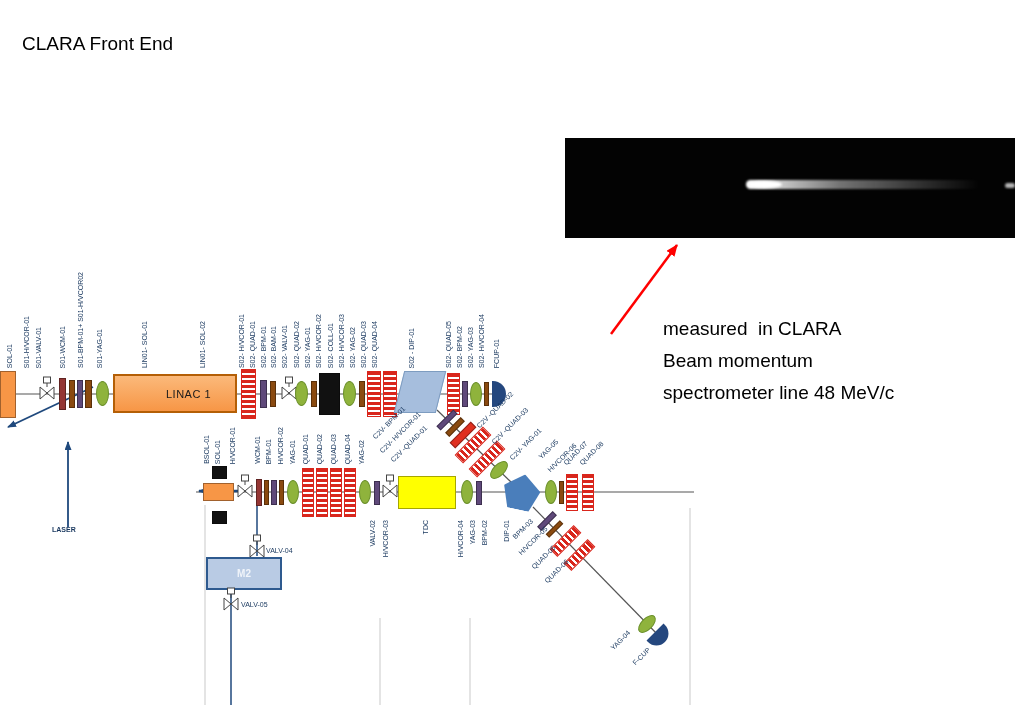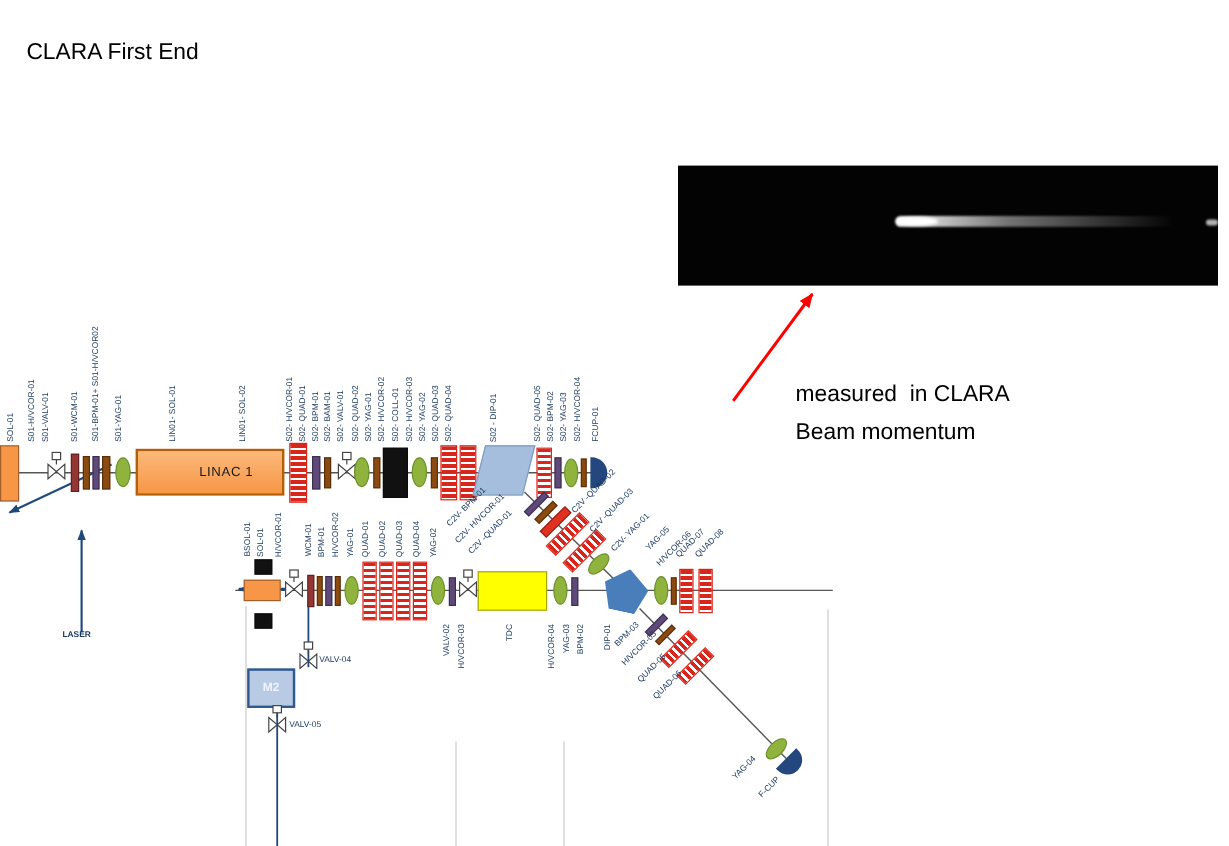--- a/index.html
+++ b/index.html
@@ -125,21 +125,21 @@
       <div class="comp comp-yag" style="left: 545px; top: 480px; width: 12px; height: 24px; background: rgb(143, 179, 60); border: 1px solid rgb(106, 143, 42); border-radius: 50%;"></div>
       <div class="comp comp-rect" style="left: 559px; top: 481px; width: 5px; height: 23px; background: rgb(138, 74, 16); border: 1px solid rgba(0, 0, 0, 0.35);"></div>
       <div class="comp comp-quad" style="left: 566px; top: 474px; width: 12px; height: 37px; background: repeating-linear-gradient(rgb(217, 38, 28) 0px, rgb(217, 38, 28) 3px, rgb(255, 255, 255) 3px, rgb(255, 255, 255) 5px); border: 1px solid rgb(217, 38, 28);"></div>
       <div class="comp comp-quad" style="left: 582px; top: 474px; width: 12px; height: 37px; background: repeating-linear-gradient(rgb(217, 38, 28) 0px, rgb(217, 38, 28) 3px, rgb(255, 255, 255) 3px, rgb(255, 255, 255) 5px); border: 1px solid rgb(217, 38, 28);"></div>
       <div class="comp comp-rect" style="left: 544px; top: 510px; width: 6px; height: 22px; background: rgb(95, 73, 122); border: 1px solid rgba(0, 0, 0, 0.35); transform: rotate(45deg);"></div>
       <div class="comp comp-rect" style="left: 552px; top: 519px; width: 5px; height: 20px; background: rgb(138, 74, 16); border: 1px solid rgba(0, 0, 0, 0.35); transform: rotate(45deg);"></div>
       <div class="comp comp-quad" style="left: 560px; top: 524px; width: 11px; height: 34px; background: repeating-linear-gradient(rgb(217, 38, 28) 0px, rgb(217, 38, 28) 3px, rgb(255, 255, 255) 3px, rgb(255, 255, 255) 5px); border: 1px solid rgb(217, 38, 28); transform: rotate(45deg);"></div>
       <div class="comp comp-quad" style="left: 574px; top: 538px; width: 11px; height: 34px; background: repeating-linear-gradient(rgb(217, 38, 28) 0px, rgb(217, 38, 28) 3px, rgb(255, 255, 255) 3px, rgb(255, 255, 255) 5px); border: 1px solid rgb(217, 38, 28); transform: rotate(45deg);"></div>
       <div class="comp comp-yag" style="left: 641px; top: 613px; width: 12px; height: 22px; background: rgb(143, 179, 60); border: 1px solid rgb(106, 143, 42); border-radius: 50%; transform: rotate(45deg);"></div>
       <div class="comp comp-fcup" style="left: 653px; top: 625px; width: 14px; height: 24px; background: rgb(36, 71, 126); border-radius: 0px 999px 999px 0px; transform: rotate(45deg);"></div>
-      <div class="comp comp-m2 m2box" style="left: 206px; top: 557px; width: 40px; height: 33px; background: rgba(177, 197, 225, 0.9); border: 2px solid rgb(46, 90, 143);">
+      <div class="comp comp-m2 m2box" style="left: 206px; top: 557px; width: 76px; height: 33px; background: rgba(177, 197, 225, 0.9); border: 2px solid rgb(46, 90, 143);">
         <span>M2</span>
       </div>
       <div class="comp" style="left: 248px; top: 534px;"><svg width="18" height="24" viewBox="0 0 18 24">
           <rect x="5.5" y="1" width="7" height="6" fill="#ffffff" stroke="#444444"></rect>
           <line x1="9" y1="7" x2="9" y2="11" stroke="#444444"></line>
           <path d="M2,11 L2,23 L9,17 Z" fill="#ffffff" stroke="#444444"></path>
           <path d="M16,11 L16,23 L9,17 Z" fill="#ffffff" stroke="#444444"></path>
         </svg></div>
       <div class="comp" style="left: 222px; top: 587px;"><svg width="18" height="24" viewBox="0 0 18 24">
           <rect x="5.5" y="1" width="7" height="6" fill="#ffffff" stroke="#444444"></rect>
@@ -208,32 +208,33 @@
       <div class="dlabel" style="left: 536px; top: 562px;">QUAD-05</div>
       <div class="dlabel" style="left: 549px; top: 576px;">QUAD-06</div>
       <div class="dlabel" style="left: 615px; top: 643px;">YAG-04</div>
       <div class="dlabel" style="left: 637px; top: 658px;">F-CUP</div>
       <div class="hlabel" style="left: 52px; top: 525px; font-weight: bold;">LASER</div>
       <div class="hlabel" style="left: 266px; top: 546px;">VALV-04</div>
       <div class="hlabel" style="left: 241px; top: 600px;">VALV-05</div>
     </div>
 
   <div class="title">
-    <div>CLARA First End</div>
+    <div>CLARA Front End</div>
   </div>
 
   <div id="beam-image">
     <div class="streak-main"></div>
     <div class="streak-core"></div>
     <div class="streak-sliver"></div>
   </div>
 
   <div class="annotation">
     <div>measured  in CLARA</div>
     <div>Beam momentum</div>
+    <div>spectrometer line 48 MeV/c</div>
   </div>
 
   <svg id="overlay" class="lay" width="1024" height="705">
       <defs>
         <marker id="mred" markerUnits="userSpaceOnUse" markerWidth="14" markerHeight="11" refX="11" refY="5" orient="auto">
           <path d="M0,0 L12,5 L0,10 Z" fill="#ff0000"></path>
         </marker>
       </defs>
       <line x1="611" y1="334" x2="677" y2="245" stroke="#ff0000" stroke-width="2.5" marker-end="url(#mred)"></line>
     </svg>

